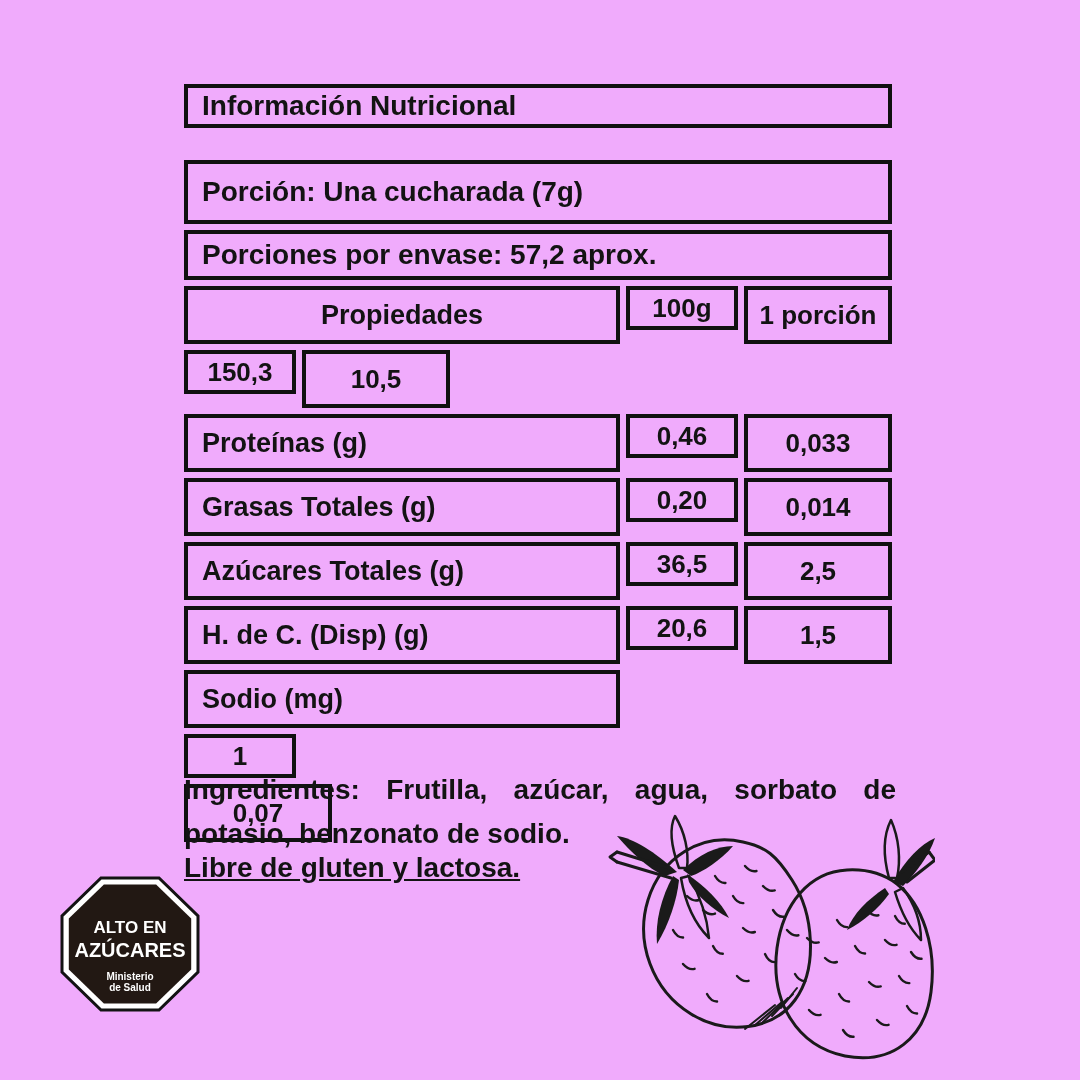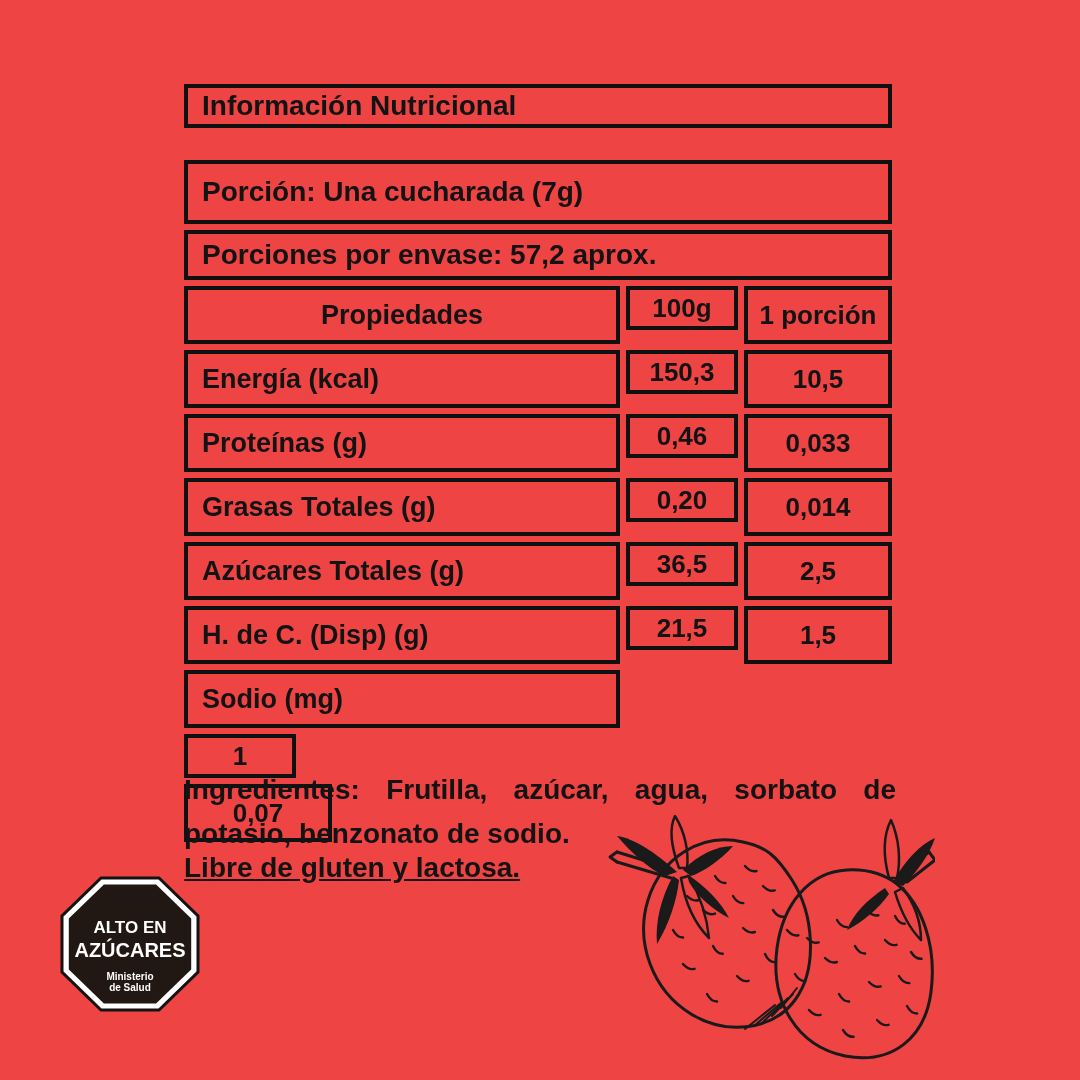--- a/index.html
+++ b/index.html
@@ -1,19 +1,19 @@
 <!DOCTYPE html>
 <html><head>
 <meta charset="utf-8">
 <style>
   html,body{margin:0;padding:0;}
   .canvas{
     position:relative;
     width:1080px;height:1080px;
-    background:#ef4444;
+    background:#f0abfc;
     font-family:"Liberation Sans", sans-serif;
     color:#131313;
     overflow:hidden;
   }
   
   .ntable{position:absolute;left:184px;top:84px;width:708px;}
   .box{
     border:4px solid #101010;
     box-sizing:border-box;
     background:transparent;
@@ -56,42 +56,41 @@
     <div class="box rowfull r-portion">Porción: Una cucharada (7g)</div>
     <div class="box rowfull r-servings">Porciones por envase: 57,2 aprox.</div>
 
     <div class="grid-row">
       <div class="box c-label centered">Propiedades</div>
       <div class="box c-val1">100g</div>
       <div class="box c-val2">1 porción</div>
     </div>
 
     <div class="grid-row">
-      <div class="box c-label">Energía (kcal)</div>
       <div class="box c-val1">150,3</div>
       <div class="box c-val2">10,5</div>
     </div>
     <div class="grid-row">
       <div class="box c-label">Proteínas (g)</div>
       <div class="box c-val1">0,46</div>
       <div class="box c-val2">0,033</div>
     </div>
     <div class="grid-row">
       <div class="box c-label">Grasas Totales (g)</div>
       <div class="box c-val1">0,20</div>
       <div class="box c-val2">0,014</div>
     </div>
     <div class="grid-row">
       <div class="box c-label">Azúcares Totales (g)</div>
       <div class="box c-val1">36,5</div>
       <div class="box c-val2">2,5</div>
     </div>
     <div class="grid-row">
       <div class="box c-label">H. de C. (Disp) (g)</div>
-      <div class="box c-val1">21,5</div>
+      <div class="box c-val1">20,6</div>
       <div class="box c-val2">1,5</div>
     </div>
     <div class="grid-row">
       <div class="box c-label">Sodio (mg)</div>
       <div class="box c-val1">1</div>
       <div class="box c-val2">0,07</div>
     </div>
   </div>
 
   <p class="ingredients"><span>Ingredientes:</span> <span>Frutilla, azúcar, agua, sorbato de potasio, benzonato de sodio.</span></p>

